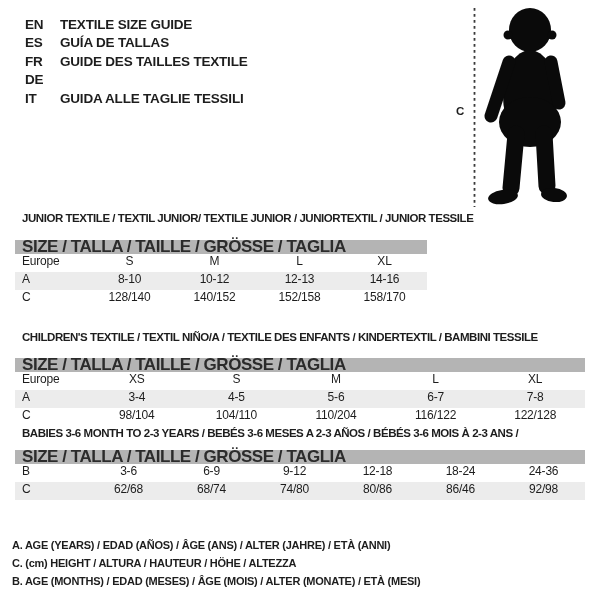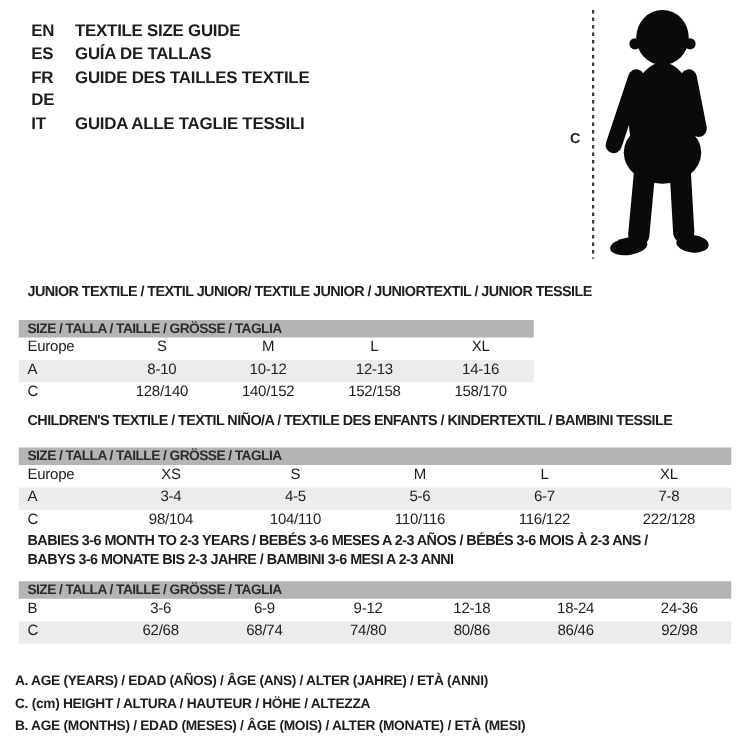--- a/index.html
+++ b/index.html
@@ -17,24 +17,24 @@
   .baby{fill:#0a0a0a;}
   .baby line{stroke:#0a0a0a;}
   .dotline{stroke:#3a3a3a;}
   .c-label{position:absolute;left:6px;top:101px;font-weight:700;font-size:11.5px;}
   
   .tbl-sec{position:absolute;left:15px;}
   .sec1{top:211px;width:412px;}
   .sec2{top:330px;width:570px;}
   .sec3{top:426px;width:570px;}
   .tbl-title{font-weight:700;font-size:11.5px;letter-spacing:-0.45px;line-height:15px;padding-left:7px;white-space:nowrap;}
-  .sec1 .tbl-title{margin-bottom:14px;margin-top:16px;}
+  .sec1 .tbl-title{margin-bottom:14px;}
   .sec2 .tbl-title{margin-bottom:13px;}
   .sec3 .tbl-title{margin-bottom:9px;}
-  .size-band{background:#b4b4b4;height:14px;line-height:14px;font-weight:700;font-size:11px;
+  .size-band{background:#b4b4b4;height:14px;line-height:14px;font-weight:700;font-size:17px;
              letter-spacing:-0.45px;padding-left:7px;color:#2b2b2b;white-space:nowrap;}
   .trow{display:flex;height:18px;font-size:12px;letter-spacing:-0.2px;}
   .trow:nth-child(even){background:#ececec;}
   .tc{flex:1;text-align:center;}
   .tc.lab{flex:0 0 65px;text-align:left;padding-left:7px;}
   
   .notes{position:absolute;left:12px;top:536px;font-weight:700;font-size:11px;letter-spacing:-0.25px;line-height:18px;}
   .note{white-space:nowrap;}
 </style>
 </head>
@@ -129,31 +129,30 @@
         <span class="tc">3-4</span>
         <span class="tc">4-5</span>
         <span class="tc">5-6</span>
         <span class="tc">6-7</span>
         <span class="tc">7-8</span>
       </div>
       <div class="trow">
         <span class="tc lab">C</span>
         <span class="tc">98/104</span>
         <span class="tc">104/110</span>
-        <span class="tc">110/116</span>
+        <span class="tc">110/204</span>
         <span class="tc">116/122</span>
-        <span class="tc">222/128</span>
+        <span class="tc">122/128</span>
       </div>
     </div>
   </section>
 
   <section class="tbl-sec sec3">
     <div class="tbl-title">
       <div>BABIES 3-6 MONTH TO 2-3 YEARS / BEBÉS 3-6 MESES A 2-3 AÑOS / BÉBÉS 3-6 MOIS À 2-3 ANS /</div>
-      <div>BABYS 3-6 MONATE BIS 2-3 JAHRE / BAMBINI 3-6 MESI A 2-3 ANNI</div>
     </div>
     <div class="size-band">SIZE / TALLA / TAILLE / GRÖSSE / TAGLIA</div>
     <div class="tbl">
       <div class="trow">
         <span class="tc lab">B</span>
         <span class="tc">3-6</span>
         <span class="tc">6-9</span>
         <span class="tc">9-12</span>
         <span class="tc">12-18</span>
         <span class="tc">18-24</span>

